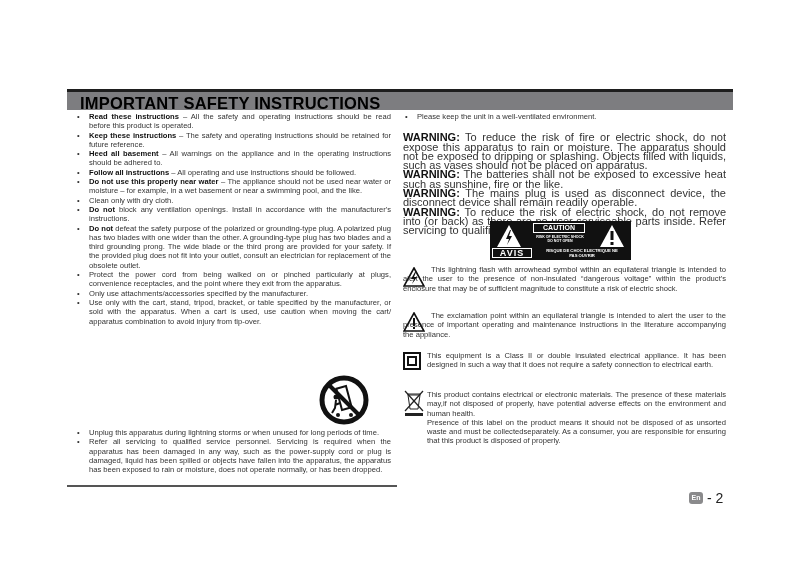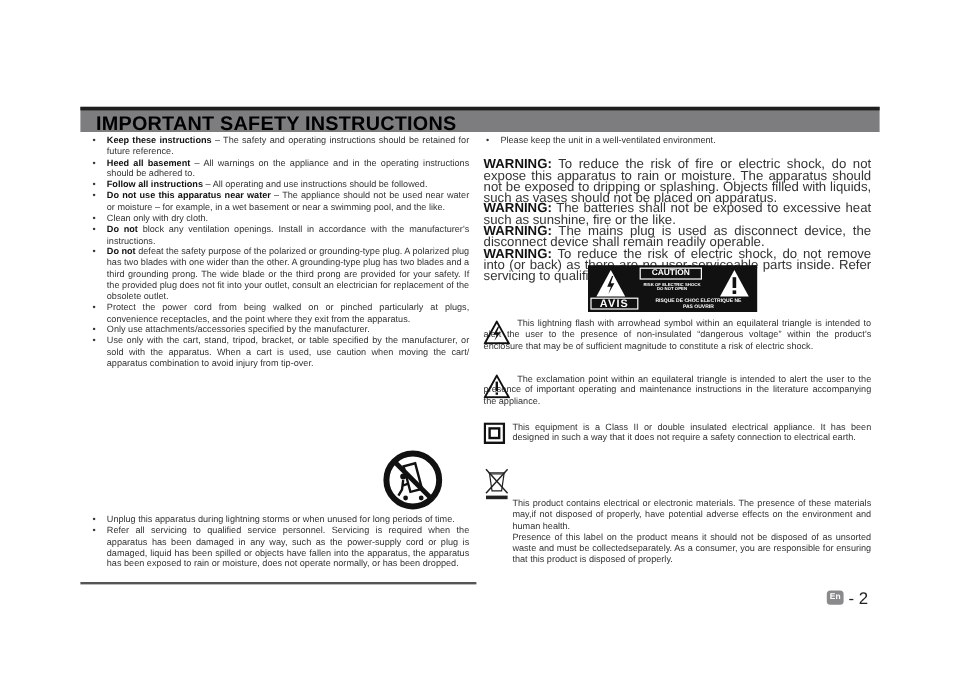--- a/index.html
+++ b/index.html
@@ -81,24 +81,25 @@
 <body>
 
 <div class="page">
 
   <div class="header-bar">
     <div class="header-title">IMPORTANT SAFETY INSTRUCTIONS</div>
   </div>
 
   <div class="col-left">
     <ul class="bullets" id="left-list">
+        <li><span class="b">Read these instructions</span><span> – All the safety and operating instructions should be read before this product is operated.</span></li>
         <li><span class="b">Keep these instructions</span><span> – The safety and operating instructions should be retained for future reference.</span></li>
         <li><span class="b">Heed all basement</span><span> – All warnings on the appliance and in the operating instructions should be adhered to.</span></li>
         <li><span class="b">Follow all instructions</span><span> – All operating and use instructions should be followed.</span></li>
-        <li><span class="b">Do not use this apparatus near water</span><span> – The appliance should not be used near water or moisture – for example, in a wet basement or near a swimming pool, and the like.</span></li>
+        <li><span class="b">Do not use this properly near water</span><span> – The appliance should not be used near water or moisture – for example, in a wet basement or near a swimming pool, and the like.</span></li>
         <li><span>Clean only with dry cloth.</span></li>
         <li><span class="b">Do not</span><span> block any ventilation openings. Install in accordance with the manufacturer's instructions.</span></li>
         <li><span class="b">Do not</span><span> defeat the safety purpose of the polarized or grounding-type plug. A polarized plug has two blades with one wider than the other. A grounding-type plug has two blades and a third grounding prong. The wide blade or the third prong are provided for your safety. If the provided plug does not fit into your outlet, consult an electrician for replacement of the obsolete outlet.</span></li>
         <li><span>Protect the power cord from being walked on or pinched particularly at plugs, convenience receptacles, and the point where they exit from the apparatus.</span></li>
         <li><span>Only use attachments/accessories specified by the manufacturer.</span></li>
         <li><span>Use only with the cart, stand, tripod, bracket, or table specified by the manufacturer, or sold with the apparatus. When a cart is used, use caution when moving the cart/ apparatus combination to avoid injury from tip-over.</span></li>
       </ul>
   </div>
 
   <svg class="cart-icon" viewBox="0 0 50 50">
@@ -180,21 +181,21 @@
   </div>
 
   <div class="sym-block" style="top:390px;">
     <svg class="icon" style="top:0px;" width="22" height="28" viewBox="0 0 22 28">
       <path d="M5 5 L17 5 L15 19 L7 19 Z" fill="none" stroke="#222" stroke-width="1"></path>
       <line x1="4" y1="4" x2="18" y2="4" stroke="#222" stroke-width="1"></line>
       <line x1="2" y1="1" x2="20" y2="21" stroke="#222" stroke-width="1.2"></line>
       <line x1="20" y1="1" x2="2" y2="21" stroke="#222" stroke-width="1.2"></line>
       <rect x="2" y="23" width="18" height="3" fill="#222"></rect>
     </svg>
-    <div class="txt" style="padding-left:24px;margin-top:25px;">This product contains electrical or electronic materials. The presence of these materials may,if not disposed of properly, have potential adverse effects on the environment and human health.</div>
+    <div class="txt" style="padding-left:24px;">This product contains electrical or electronic materials. The presence of these materials may,if not disposed of properly, have potential adverse effects on the environment and human health.</div>
     <div class="txt" style="padding-left:24px;">Presence of this label on the product means it should not be disposed of as unsorted waste and must be collectedseparately. As a consumer, you are responsible for ensuring that this product is disposed of properly.</div>
   </div>
 
   <div class="page-num">
     <span class="lang-badge">En</span>
     <span class="page-label">- 2</span>
   </div>
 
 </div>
 

